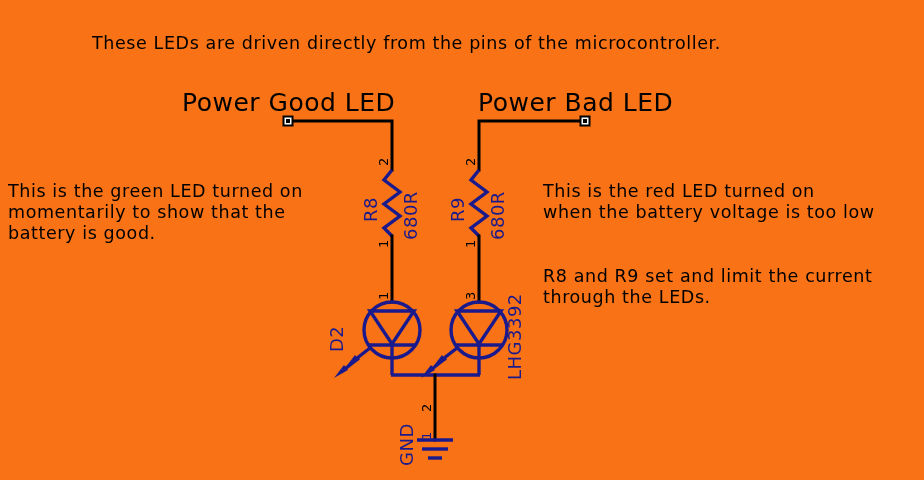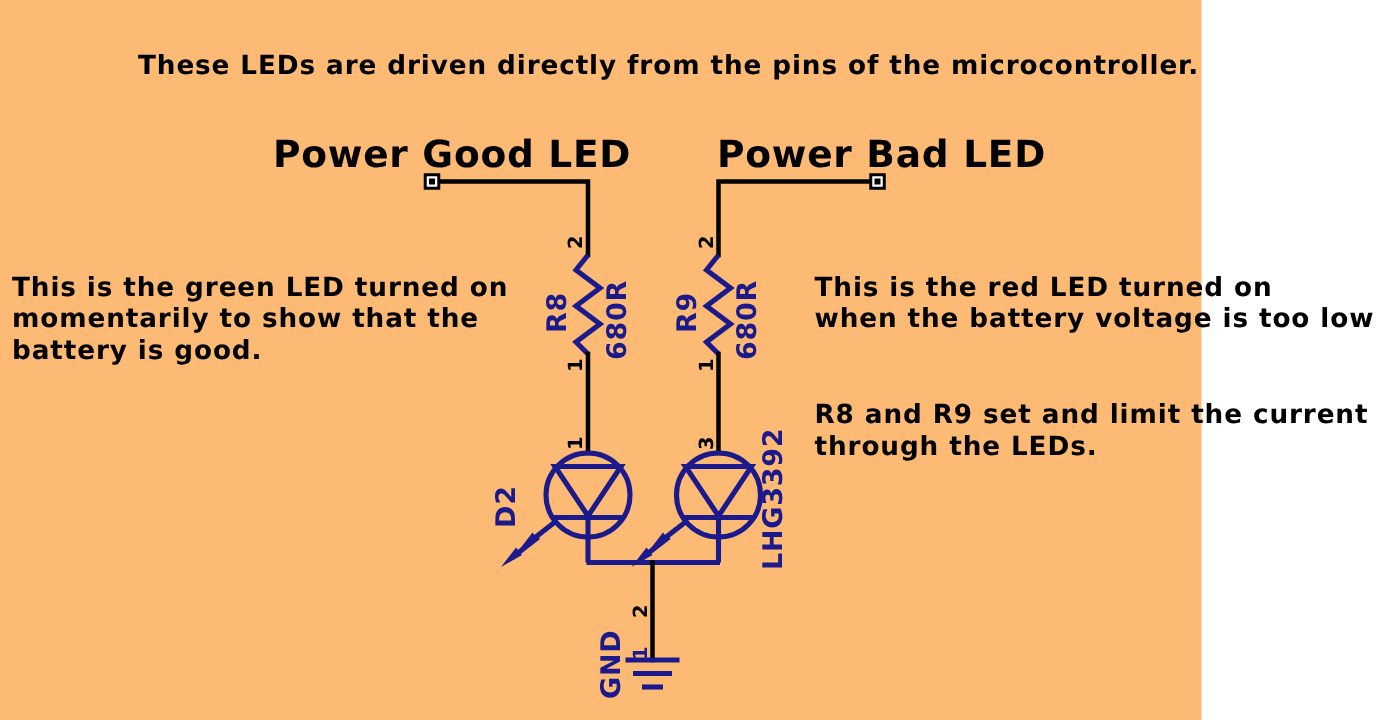--- a/index.html
+++ b/index.html
@@ -9,24 +9,23 @@
     background: #ffffff;
   }
   body {
     width: 924px;
     height: 480px;
     overflow: hidden;
     font-family: "DejaVu Sans", sans-serif;
   }
   #schematic-page {
     position: relative;
-    width: 801px;
+    width: 924px;
     height: 480px;
-    background: #fdba74;
-    font-weight: bold;
+    background: #f97316;
   }
   svg#circuit-svg {
     position: absolute;
     top: 0;
     left: 0;
     width: 924px;
     height: 480px;
     display: block;
   }
   

